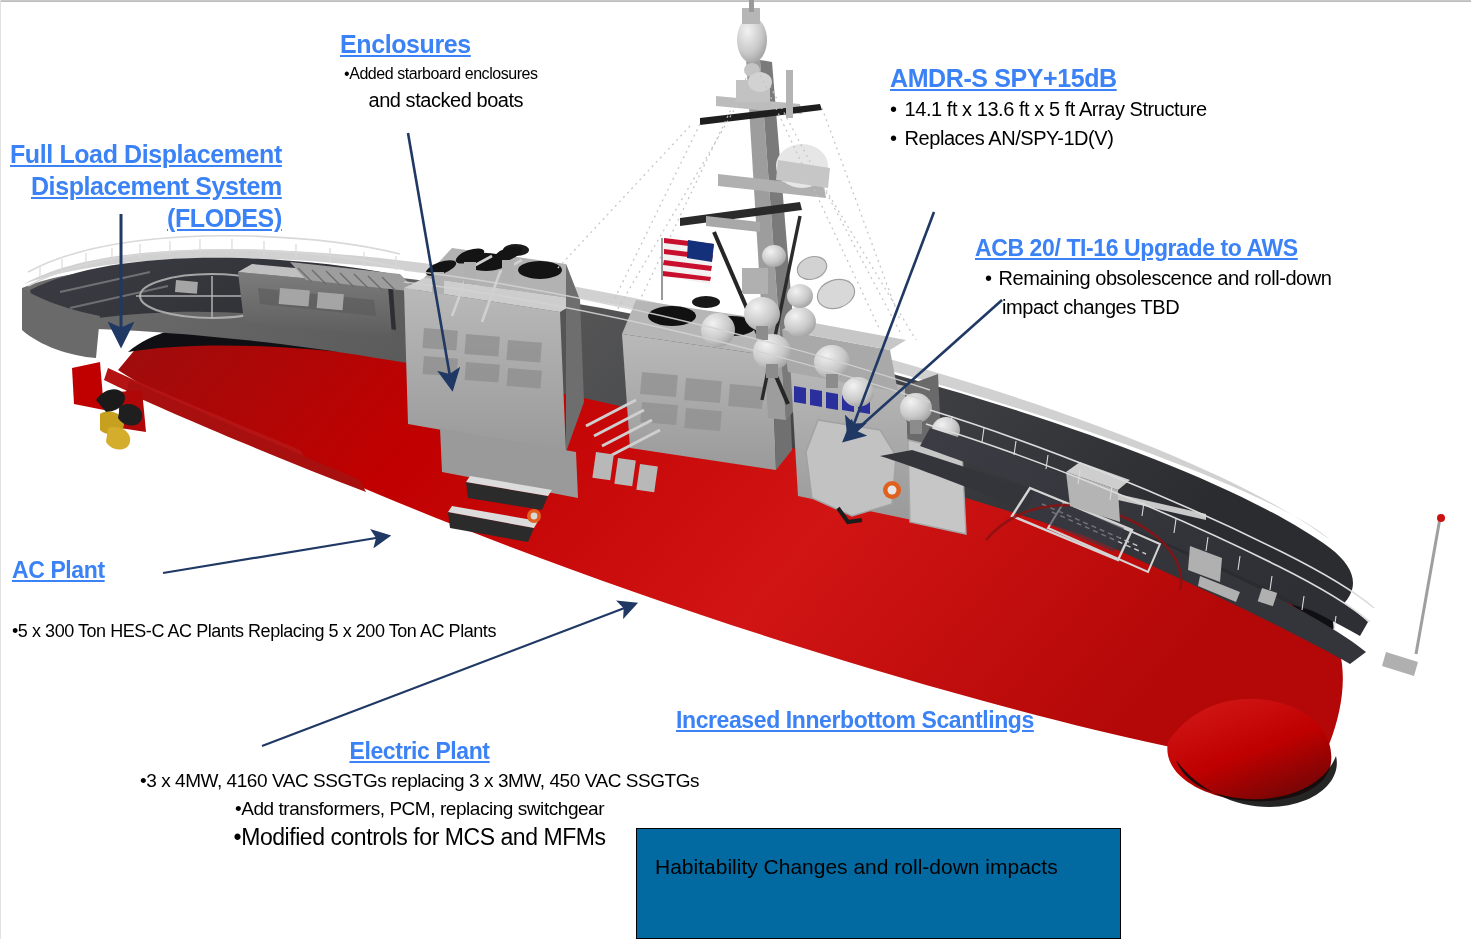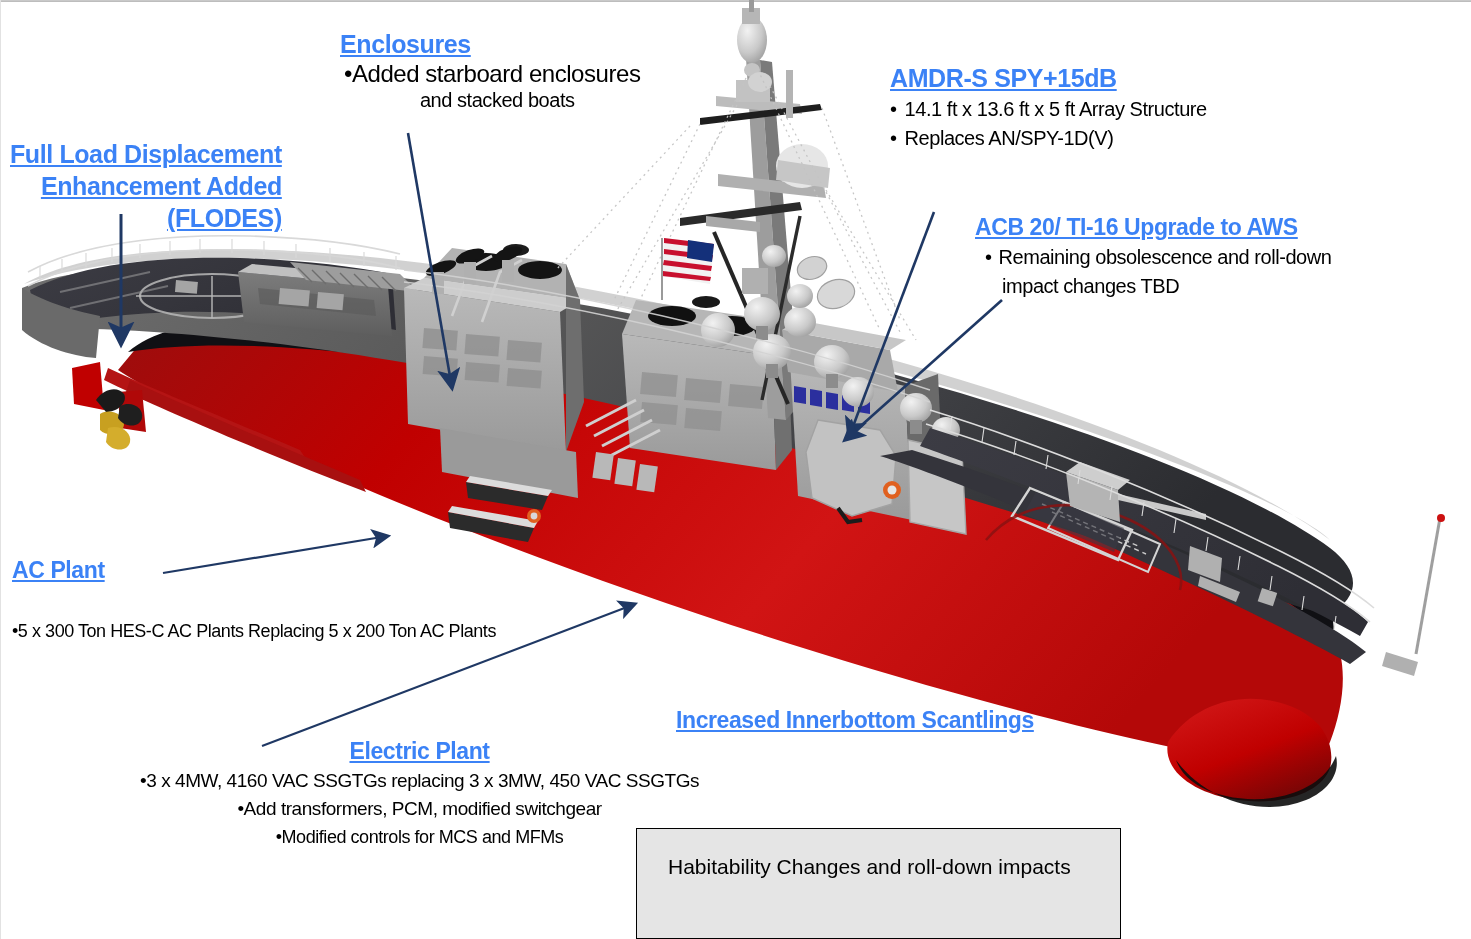--- a/index.html
+++ b/index.html
@@ -16,22 +16,22 @@
   
   .callout{position:absolute;}
   .c-title{font-family:"Liberation Sans",sans-serif;font-weight:bold;
            text-decoration:underline;text-underline-offset:2px;
            letter-spacing:-0.4px;color:#3b82f6;white-space:nowrap;}
   .c-body{font-family:"Liberation Sans",sans-serif;letter-spacing:-0.45px;
           color:#000;white-space:nowrap;}
   .bul{display:inline-block;}
 
   
-  .note-box{position:absolute;border:1.5px solid #000;background:#e5e5e5;
-            box-sizing:border-box;padding-left:13px;}
+  .note-box{position:absolute;border:1.5px solid #000;background:#0369a1;
+            box-sizing:border-box;}
   .note-text{font-family:"Liberation Sans",sans-serif;color:#000;
              line-height:1.5;}
 
   svg.ship{position:absolute;left:0;top:0;width:1471px;height:939px;
            pointer-events:none;}
   svg.leaders{position:absolute;left:0;top:0;width:1471px;height:939px;}
 </style>
 </head>
 <body>
 
@@ -382,66 +382,66 @@
     <line x1="163" y1="573" x2="388" y2="536" stroke="#1F3864" stroke-width="2.2" marker-end="url(#ah)"></line>
     <line x1="262" y1="746" x2="635" y2="604" stroke="#1F3864" stroke-width="2.2" marker-end="url(#ah)"></line>
   </svg>
 
   <div class="rule-top"></div>
   <div class="rule-bottom"></div>
   <div class="page-border edge-left"></div>
 
   <div class="callout" style="left:10px; top:138px;text-align:right;">
     <div class="c-title" style="font-size:25px; line-height:32px;">Full Load Displacement</div>
-    <div class="c-title" style="font-size:25px; line-height:32px;">Enhancement Added</div>
+    <div class="c-title" style="font-size:25px; line-height:32px;">Displacement System</div>
     <div class="c-title" style="font-size:25px; line-height:32px;">(FLODES)</div>
   </div>
 
   <div class="callout" style="left:340px; top:28px;">
     <div class="c-title" style="font-size:25px; line-height:32px;">Enclosures</div>
-    <div class="c-body" style="font-size:24px; line-height:27px; padding-left:4px;">
+    <div class="c-body" style="font-size:16px; line-height:27px; padding-left:4px;">
       <span class="bul">•</span><span>Added starboard enclosures</span>
     </div>
     <div class="c-body" style="font-size:20px; line-height:27px; padding-left:14px;text-align:center;">and stacked boats</div>
   </div>
 
   <div class="callout" style="left:890px; top:62px;">
     <div class="c-title" style="font-size:25px; line-height:33px;">AMDR-S SPY+15dB</div>
     <div class="c-body" style="font-size:20px; line-height:29px;">
       <span class="bul" style="padding-right:8px;">•</span><span>14.1 ft x 13.6 ft x 5 ft Array Structure</span>
     </div>
     <div class="c-body" style="font-size:20px; line-height:29px;">
       <span class="bul" style="padding-right:8px;">•</span><span>Replaces AN/SPY-1D(V)</span>
     </div>
   </div>
 
-  <div class="callout" style="left:975px; top:212px;">
+  <div class="callout" style="left:975px; top:233px;">
     <div class="c-title" style="font-size:23px; line-height:31px;">ACB 20/ TI-16 Upgrade to AWS</div>
     <div class="c-body" style="font-size:20px; line-height:29px; padding-left:10px;">
       <span class="bul" style="padding-right:7px;">•</span><span>Remaining obsolescence and roll-down</span>
     </div>
     <div class="c-body" style="font-size:20px; line-height:29px; padding-left:27px;">impact changes TBD</div>
   </div>
 
   <div class="callout" style="left:12px; top:555px;">
     <div class="c-title" style="font-size:23px; line-height:30px;">AC Plant</div>
     <div class="c-body" style="font-size:18px; line-height:28px;margin-top:32px;">
       <span class="bul">•</span><span>5 x 300 Ton HES-C AC Plants Replacing 5 x 200 Ton AC Plants</span>
     </div>
   </div>
 
   <div class="callout" style="left:140px; top:735px;text-align:center;">
     <div class="c-title" style="font-size:23px; line-height:32px;">Electric Plant</div>
     <div class="c-body" style="font-size:19px; line-height:28px;">
       <span class="bul">•</span><span>3 x 4MW, 4160 VAC SSGTGs replacing 3 x 3MW, 450 VAC SSGTGs</span>
     </div>
     <div class="c-body" style="font-size:19px; line-height:28px;">
-      <span class="bul">•</span><span>Add transformers, PCM, modified switchgear</span>
-    </div>
-    <div class="c-body" style="font-size:18px; line-height:28px;">
+      <span class="bul">•</span><span>Add transformers, PCM, replacing switchgear</span>
+    </div>
+    <div class="c-body" style="font-size:23px; line-height:28px;">
       <span class="bul">•</span><span>Modified controls for MCS and MFMs</span>
     </div>
   </div>
 
   <div class="callout" style="left:676px; top:705px;">
     <div class="c-title" style="font-size:23px; line-height:30px;">Increased Innerbottom Scantlings</div>
   </div>
 
   <div class="note-box" style="left:636px; top:828px; width:485px; height:111px;">
     <div class="note-text" style="font-size:21px; padding:22px 0 0 18px;">Habitability Changes  and roll-down  impacts</div>

